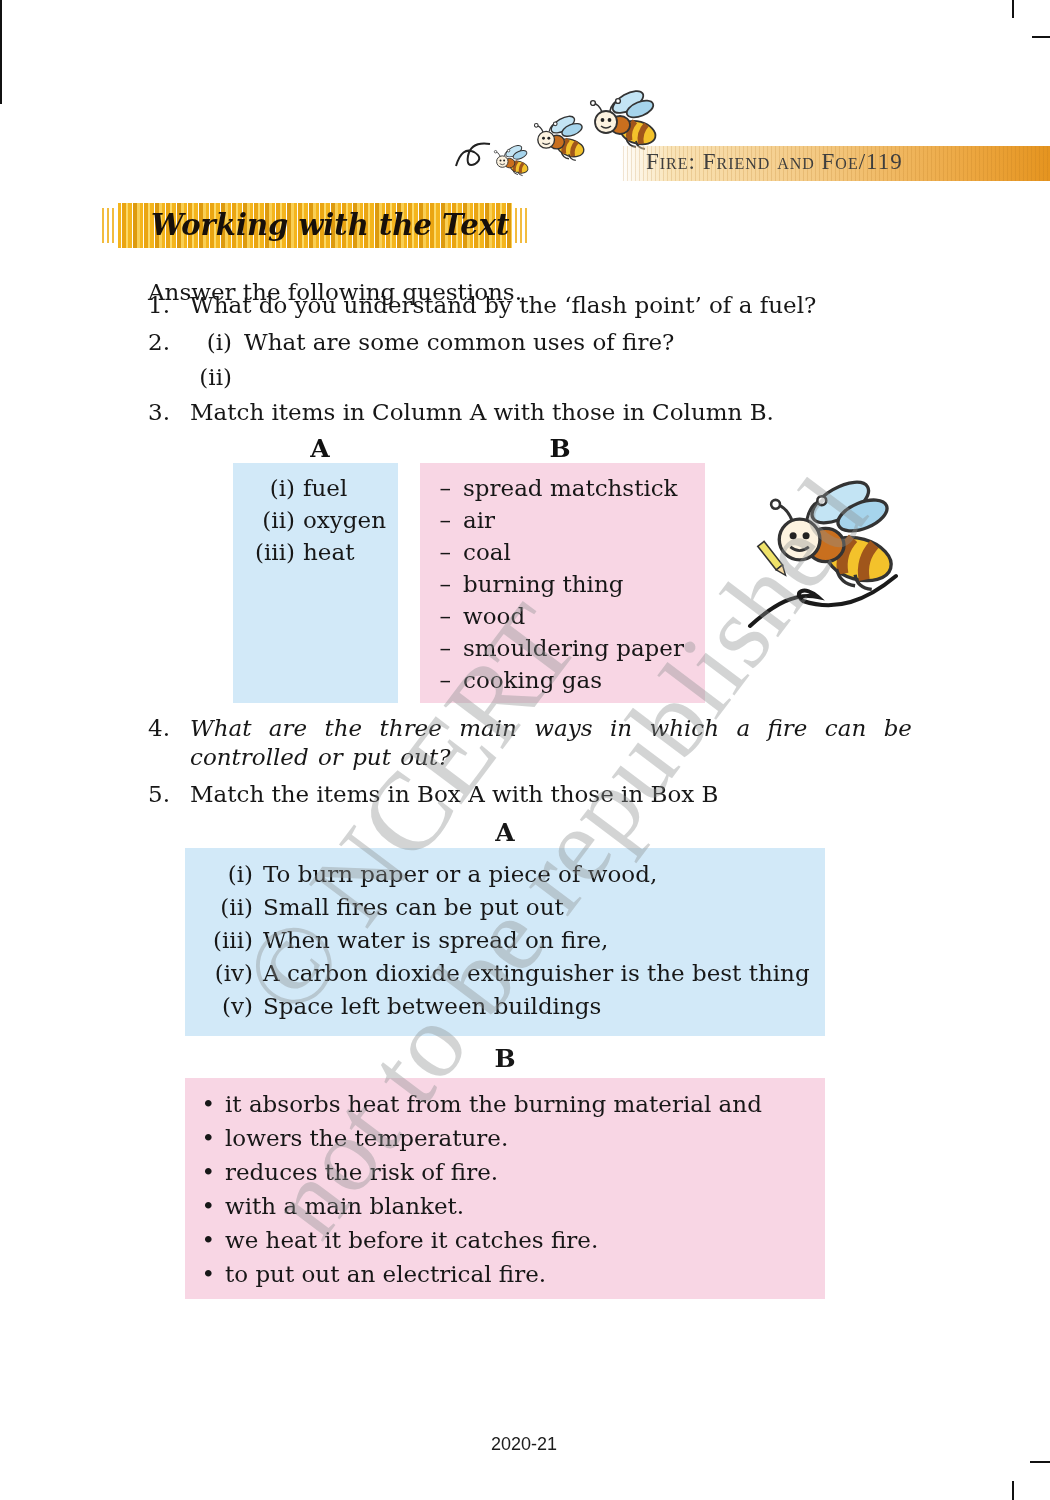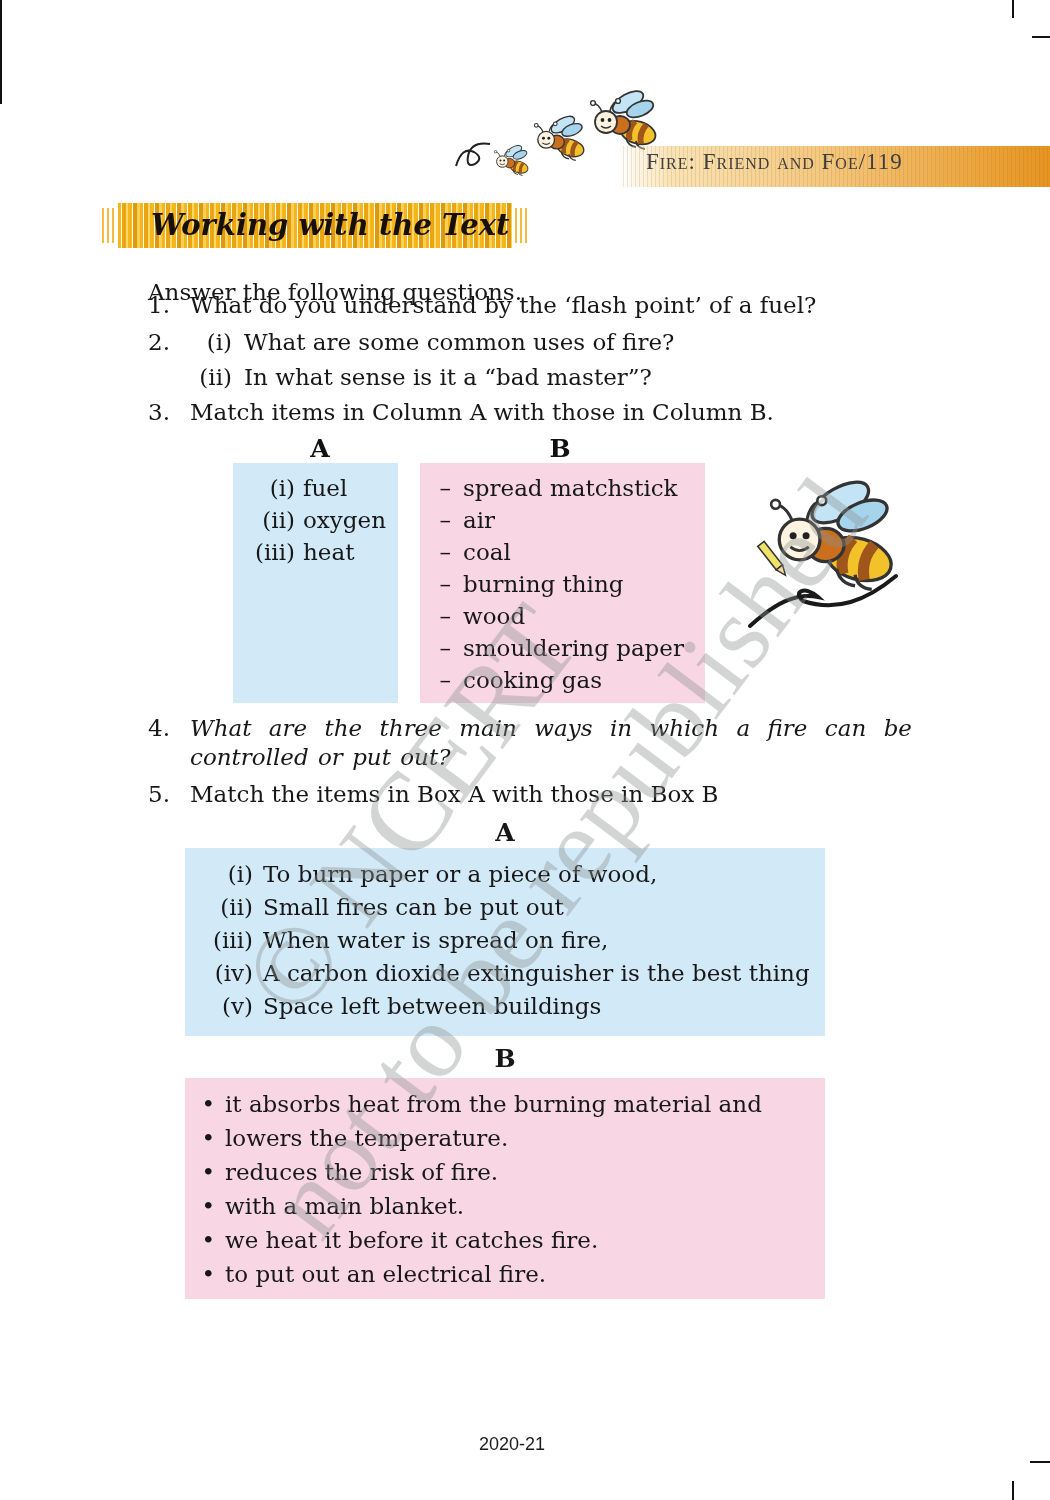--- a/index.html
+++ b/index.html
@@ -8,21 +8,21 @@
 
   
   .cm{position:absolute;background:#111;}
   #cm-tl{left:0;top:0;width:2px;height:104px;}
   #cm-tr-v{left:1012px;top:0;width:2px;height:18px;}
   #cm-tr-h{left:1032px;top:36px;width:18px;height:2px;}
   #cm-br-h{left:1030px;top:1461px;width:20px;height:2px;}
   #cm-br-v{left:1012px;top:1481px;width:2px;height:19px;}
 
   
-  .band{position:absolute;left:620px;top:146px;width:430px;height:41px;
+  .band{position:absolute;left:620px;top:146px;width:430px;height:35px;
         background:linear-gradient(90deg, rgba(253,242,218,0) 0%, #f9e3b6 12%, #f3c77f 48%, #eca63f 82%, #e5941f 100%);}
   .band::after{content:"";position:absolute;inset:0;
         background:repeating-linear-gradient(90deg, rgba(255,255,255,0) 0 3px, rgba(176,112,24,.18) 3px 4px);}
   .band-title{position:absolute;left:26px;top:3px;font-family:"Liberation Serif",serif;
         font-variant:small-caps;font-size:23px;letter-spacing:1px;color:#3e3e3e;z-index:2;}
 
   .bees{position:absolute;left:452px;top:84px;}
   .bee-writer{position:absolute;left:742px;top:466px;}
 
   
@@ -74,21 +74,21 @@
   #box-b .mrow{line-height:34px;}
   #box-b .mmark{flex:none;width:30px;text-align:right;}
   #box-b .msp{flex:none;width:10px;}
 
   .wm{position:absolute;font-family:"Liberation Serif",serif;color:#8d9191;opacity:.38;
       white-space:nowrap;pointer-events:none;z-index:6;}
   #wm1{left:410px;top:810px;font-size:112px;transform:translate(-50%,-50%) rotate(-53deg);}
   #wm2{left:568px;top:858px;font-size:106px;transform:translate(-50%,-50%) rotate(-53deg);letter-spacing:1px;}
 
   .footer{position:absolute;left:0;top:1434px;width:1024px;text-align:center;
-      font-family:"Liberation Sans",sans-serif;font-size:18px;color:#1c1c1c;}
+      font-family:"Liberation Sans",sans-serif;font-size:18px;color:#1c1c1c;padding-left:12px;}
 </style>
 </head>
 <body>
 
 <div class="page">
 
   <div class="cm" id="cm-tl"></div>
   <div class="cm" id="cm-tr-v"></div>
   <div class="cm" id="cm-tr-h"></div>
   <div class="cm" id="cm-br-h"></div>
@@ -139,21 +139,20 @@
   <div class="q" id="q2">
     <span class="qnum">2.</span>
     <span class="submark">(i)</span>
       <span class="subsp"></span>
     <span class="qtext">What are some common uses of fire?</span>
   </div>
   <div class="q" id="q2ii">
     <span class="qnum"></span>
     <span class="submark">(ii)</span>
       <span class="subsp"></span>
-    <span class="qtext">In what sense is it a “bad master”?</span>
   </div>
 
   <div class="q" id="q3">
     <span class="qnum">3.</span>
       <span class="qsp"></span>
     <span class="qtext">Match items in Column A with those in Column B.</span>
   </div>
 
   <div class="colhead" id="colhead-a">A</div>
   <div class="colhead" id="colhead-b">B</div>

